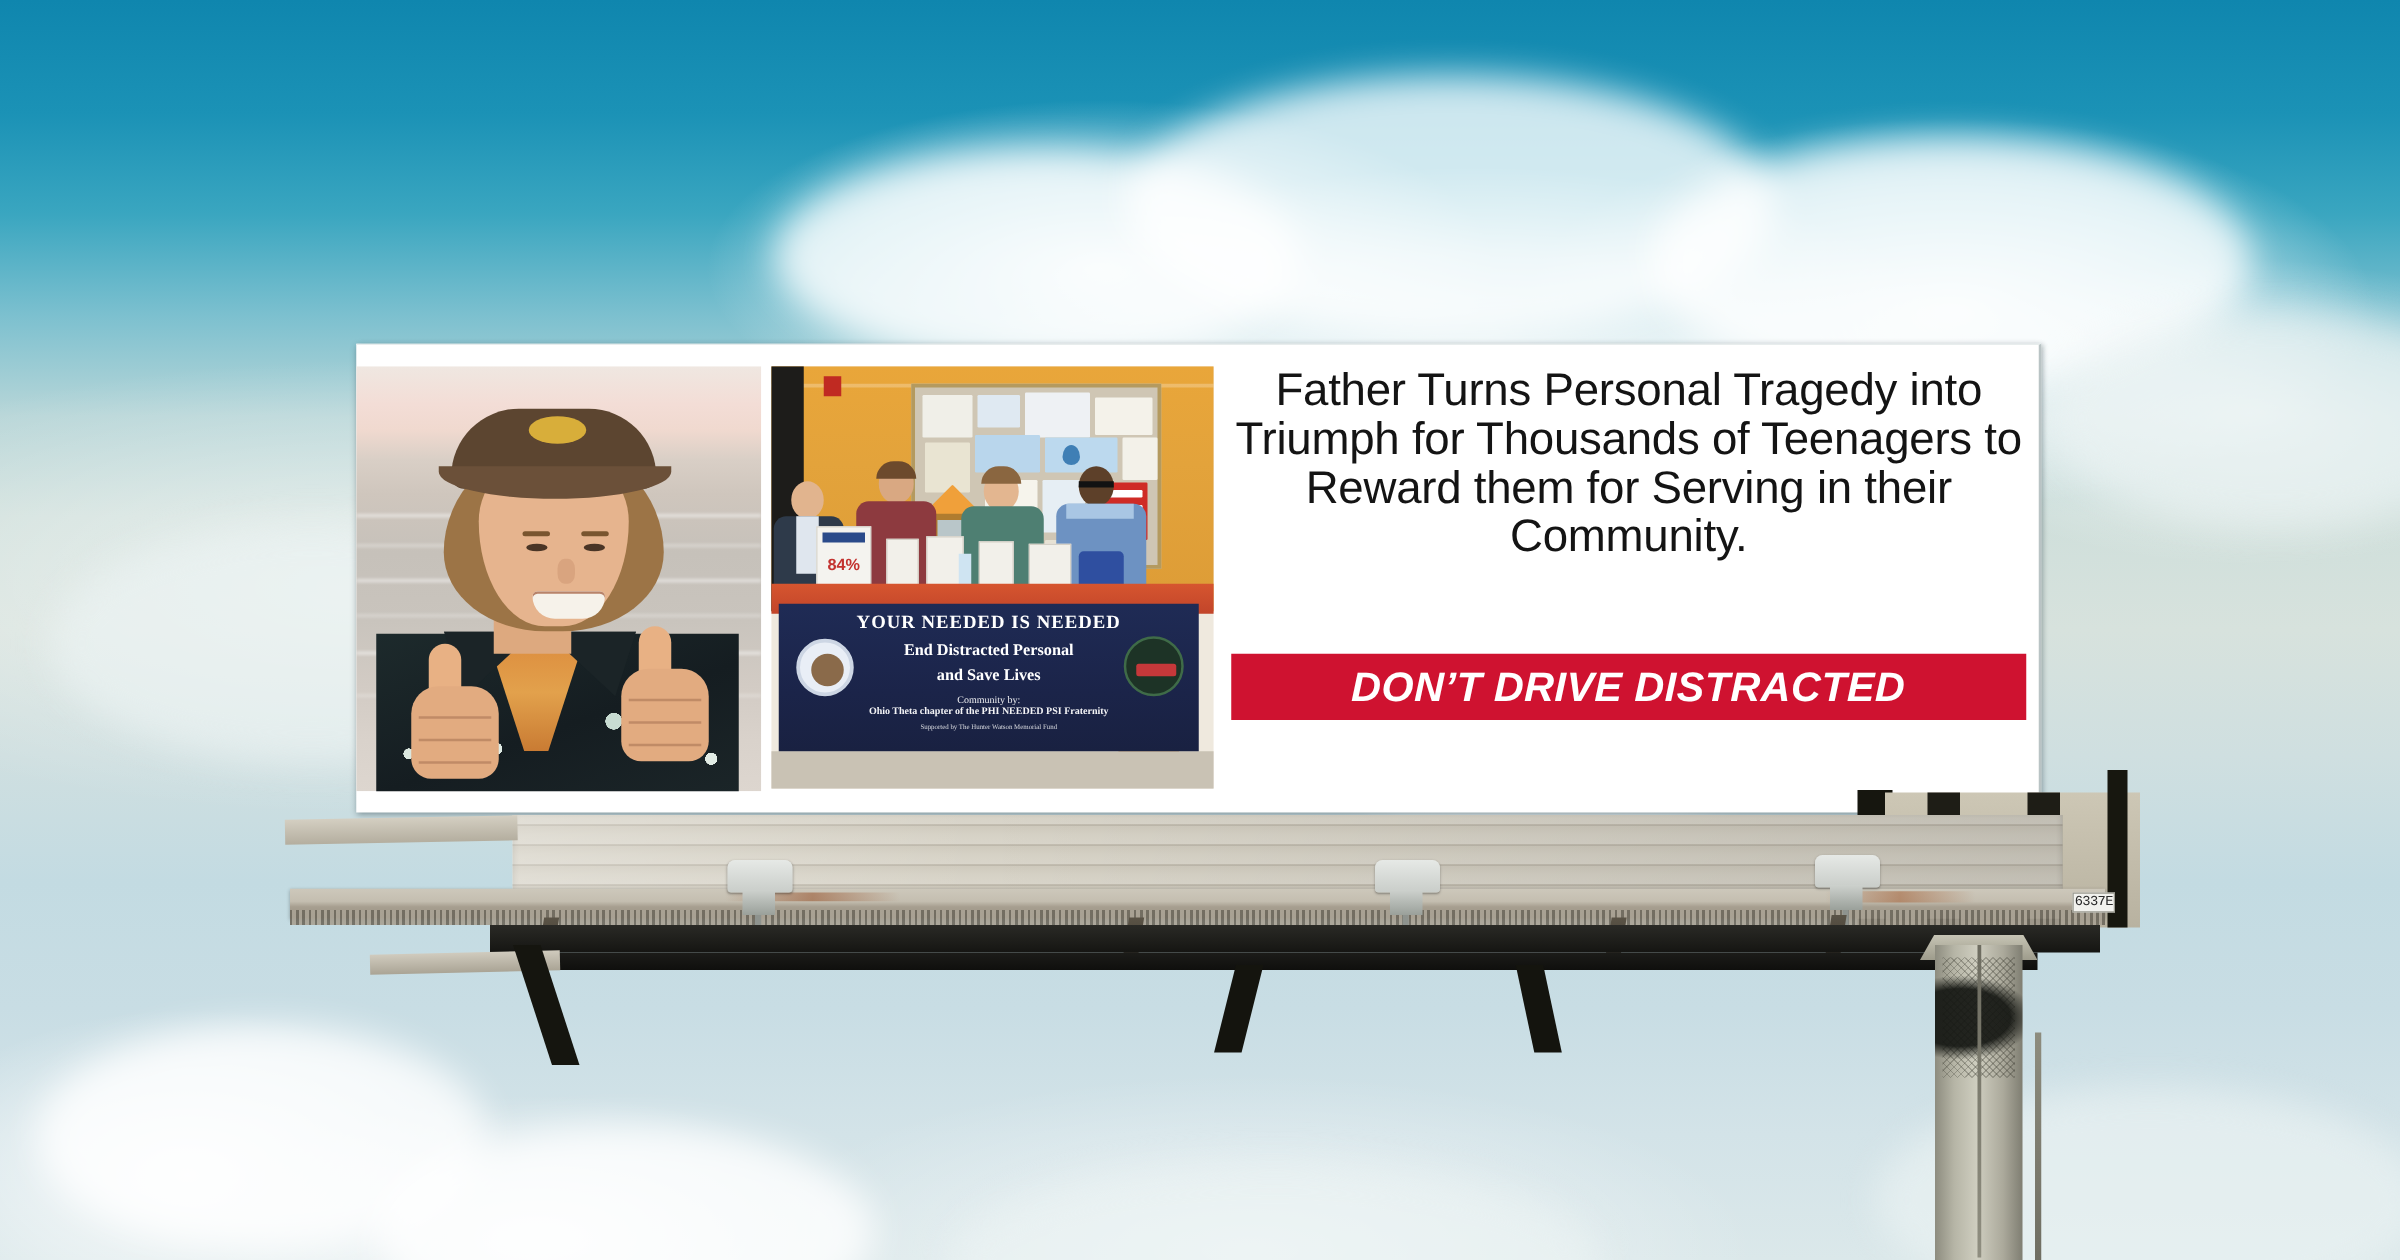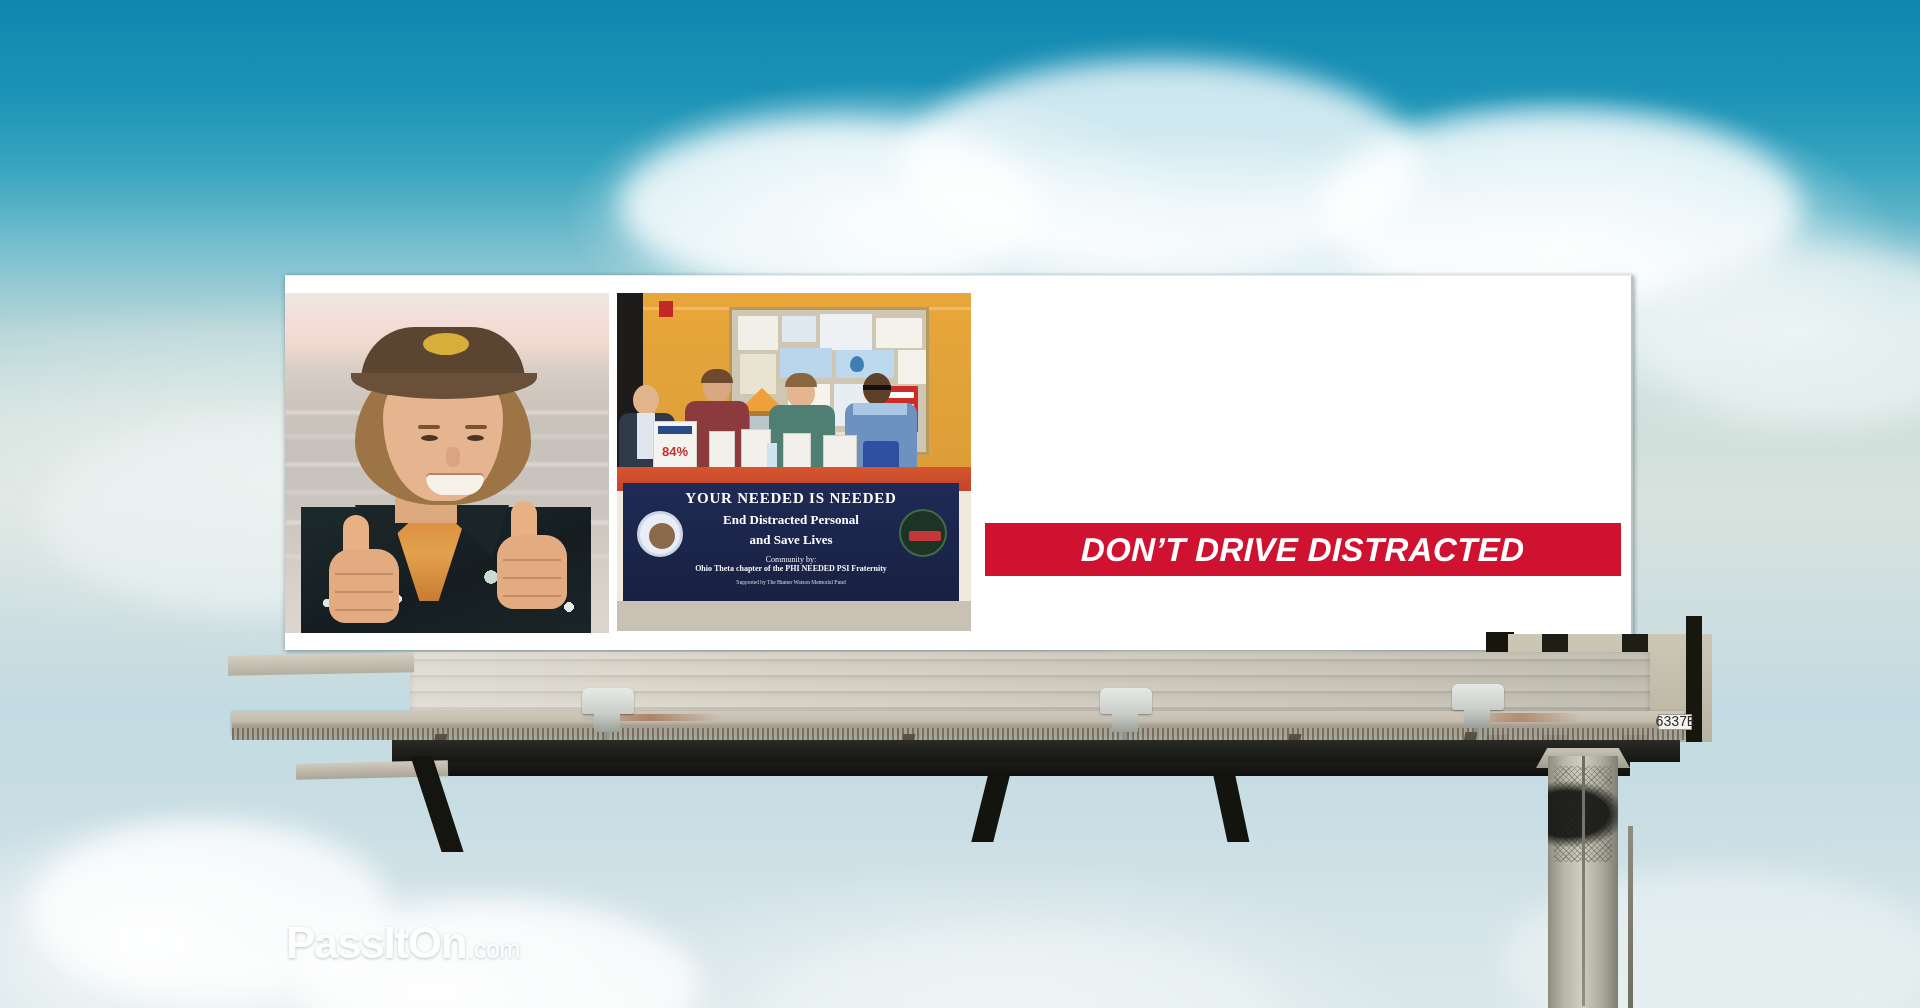--- a/index.html
+++ b/index.html
@@ -217,21 +217,21 @@
 
   .backpanel { position:absolute; left:1228px; top:-14px; width:204px; height:108px;
     background:linear-gradient(to bottom,#cdc7b5,#b8b2a0); }
   .backpanel-dark { position:absolute; left:1206px; top:-16px; width:28px; height:112px; background:#16160f; }
   .backpanel-rib { position:absolute; top:-14px; width:26px; height:108px; background:#1e1d16; }
   .right-edge { position:absolute; left:1406px; top:-32px; width:16px; height:126px; background:#17170f; }
 
   .plate { position:absolute; left:1378px; top:66px; width:34px; height:16px;
     background:#f2f2ee; border:1px solid #9a9a90;
     display:flex; align-items:center; justify-content:center;
-    font-family:"Liberation Mono", monospace; font-size:14px; color:#2a2a2a; letter-spacing:-.5px; }
+    font-family:"Liberation Mono", monospace; font-size:11px; color:#2a2a2a; letter-spacing:-.5px; }
 
   .pole { position:absolute; left:1268px; top:108px; width:70px; height:252px;
     background:linear-gradient(to right,#8d8c7f 0%,#b6b5a6 22%,#cfcec0 48%,#aba99b 78%,#7f7e72 100%); }
   .pole-shadow { position:absolute; left:1268px; top:128px; width:70px; height:92px;
     background:radial-gradient(ellipse 84px 48px at 20px 38px, rgba(20,22,18,.92) 0 48%, rgba(20,22,18,0) 70%);
     overflow:hidden; }
   .pole-mesh { position:absolute; left:1274px; top:118px; width:58px; height:96px;
     background:repeating-linear-gradient(45deg, rgba(60,60,50,.30) 0 1px, transparent 1px 4px),
                repeating-linear-gradient(-45deg, rgba(60,60,50,.30) 0 1px, transparent 1px 4px); }
   .pole-cap { position:absolute; left:1256px; top:100px; width:94px; height:20px;
@@ -393,20 +393,21 @@
             <div class="b1">YOUR NEEDED IS NEEDED</div>
             <div class="b2">End Distracted Personal</div>
             <div class="b2">and Save Lives</div>
             <div class="b3">Community by:</div>
             <div class="b4">Ohio Theta chapter of the PHI NEEDED PSI Fraternity</div>
             <div class="b5">Supported by The Hunter Watson Memorial Fund</div>
           </div>
         </div>
       </div>
 
+      <div id="headline">Father Turns Personal Tragedy into Triumph for Thousands of Teenagers to Reward them for Serving in their Community.</div>
 
       <div id="cta-banner">
         <span>DON’T DRIVE DISTRACTED</span>
       </div>
 
     </div>
   </div>
 
   <div id="structure">
     <div class="backpanel-dark"></div>
@@ -453,20 +454,14 @@
     <div class="plate">6337E</div>
 
     <div class="pole-cap"></div>
     <div class="pole"></div>
     <div class="pole-mesh"></div>
     <div class="pole-shadow"></div>
     <div class="pole-cable"></div>
     <div class="pole-rod"></div>
   </div>
 
-  <div id="logo">
-    <span class="w">Pass</span>
-    <span class="w">It</span>
-    <span class="w">On</span>
-    <span class="dot">.com</span>
-  </div>
 
 </div>
 
 </body></html>

